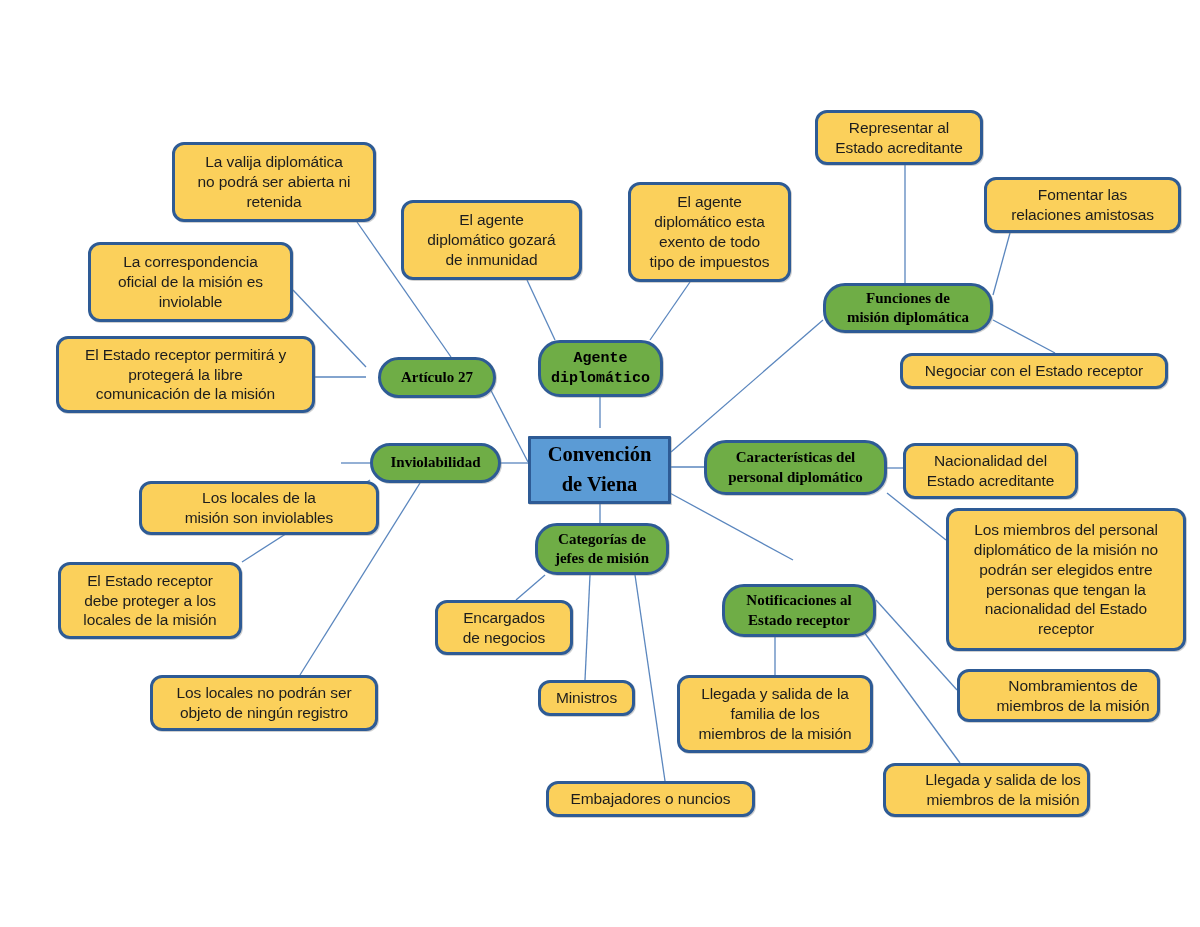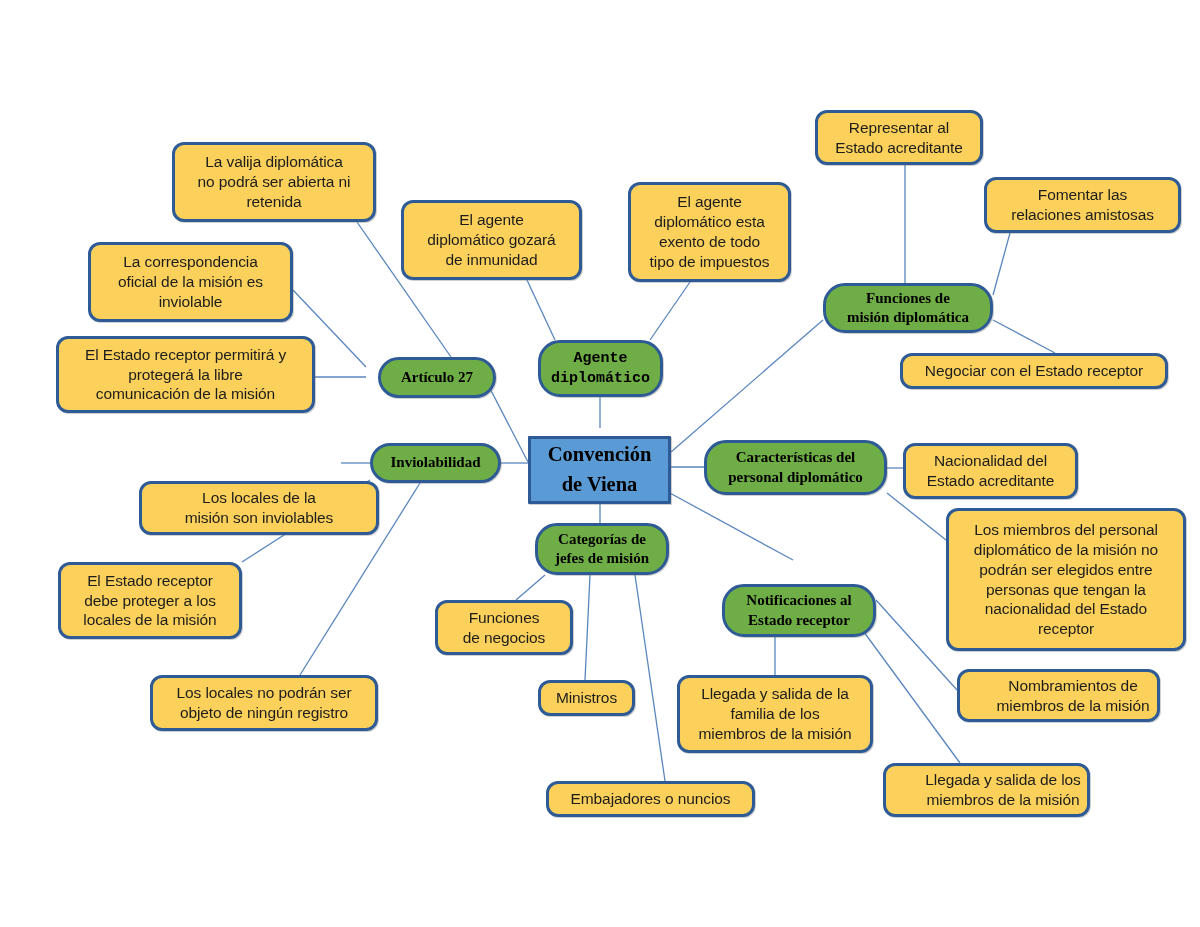--- a/index.html
+++ b/index.html
@@ -183,21 +183,21 @@
       </div>
       <div class="node node-leaf" style="left: 946px; top: 508px; width: 240px; height: 143px;">
         <span class="txt">Los miembros del personal
 diplomático de la misión no
 podrán ser elegidos entre
 personas que tengan la
 nacionalidad del Estado
 receptor</span>
       </div>
       <div class="node node-leaf" style="left: 435px; top: 600px; width: 138px; height: 55px;">
-        <span class="txt">Funciones
+        <span class="txt">Encargados
 de negocios</span>
       </div>
       <div class="node node-leaf" style="left: 538px; top: 680px; width: 97px; height: 36px;">
         <span class="txt">Ministros</span>
       </div>
       <div class="node node-leaf" style="left: 546px; top: 781px; width: 209px; height: 36px;">
         <span class="txt">Embajadores o nuncios</span>
       </div>
       <div class="node node-leaf" style="left: 677px; top: 675px; width: 196px; height: 78px;">
         <span class="txt">Llegada y salida de la

